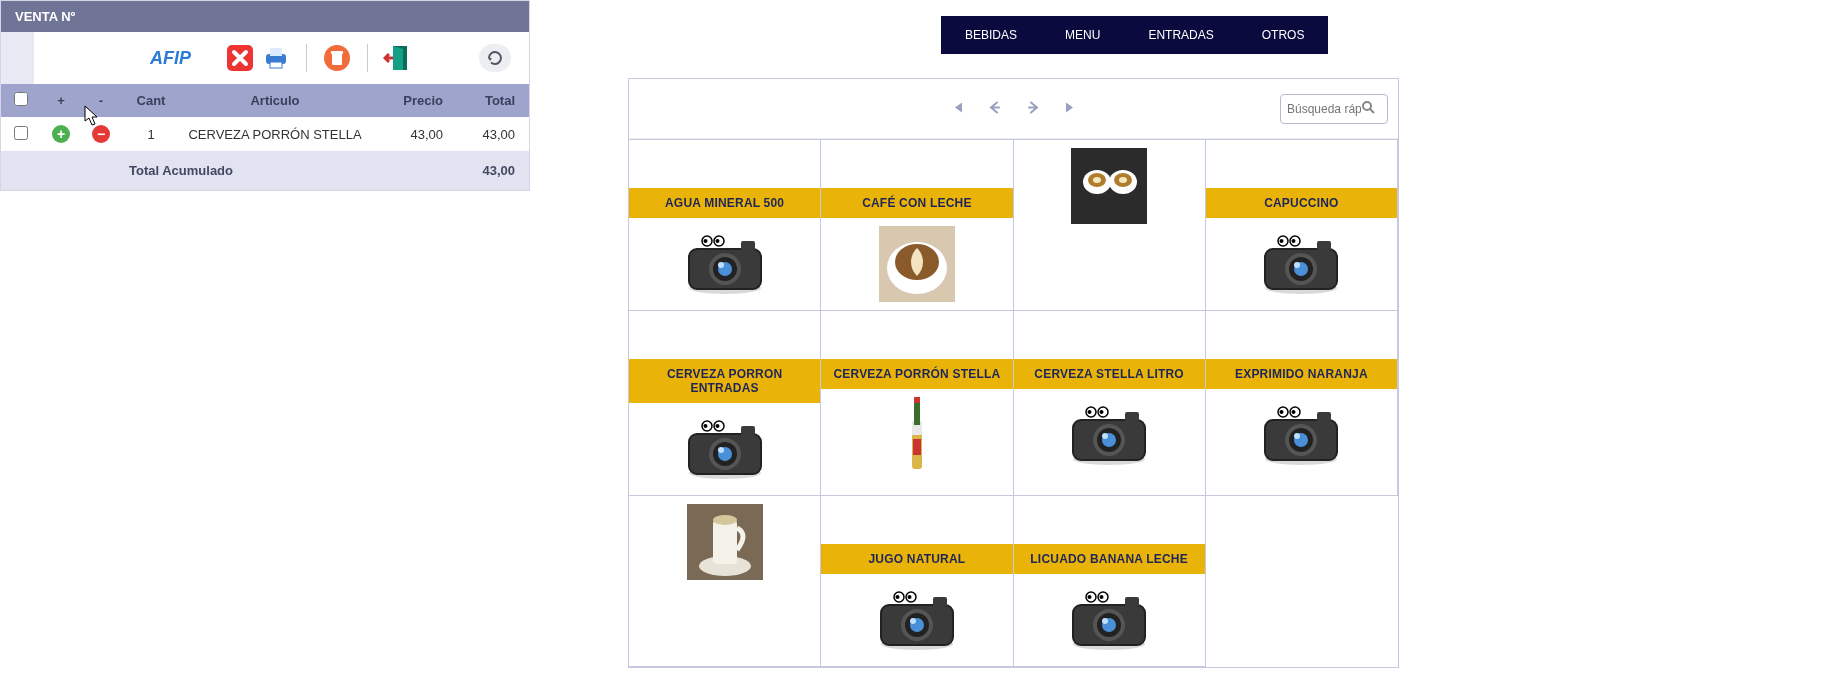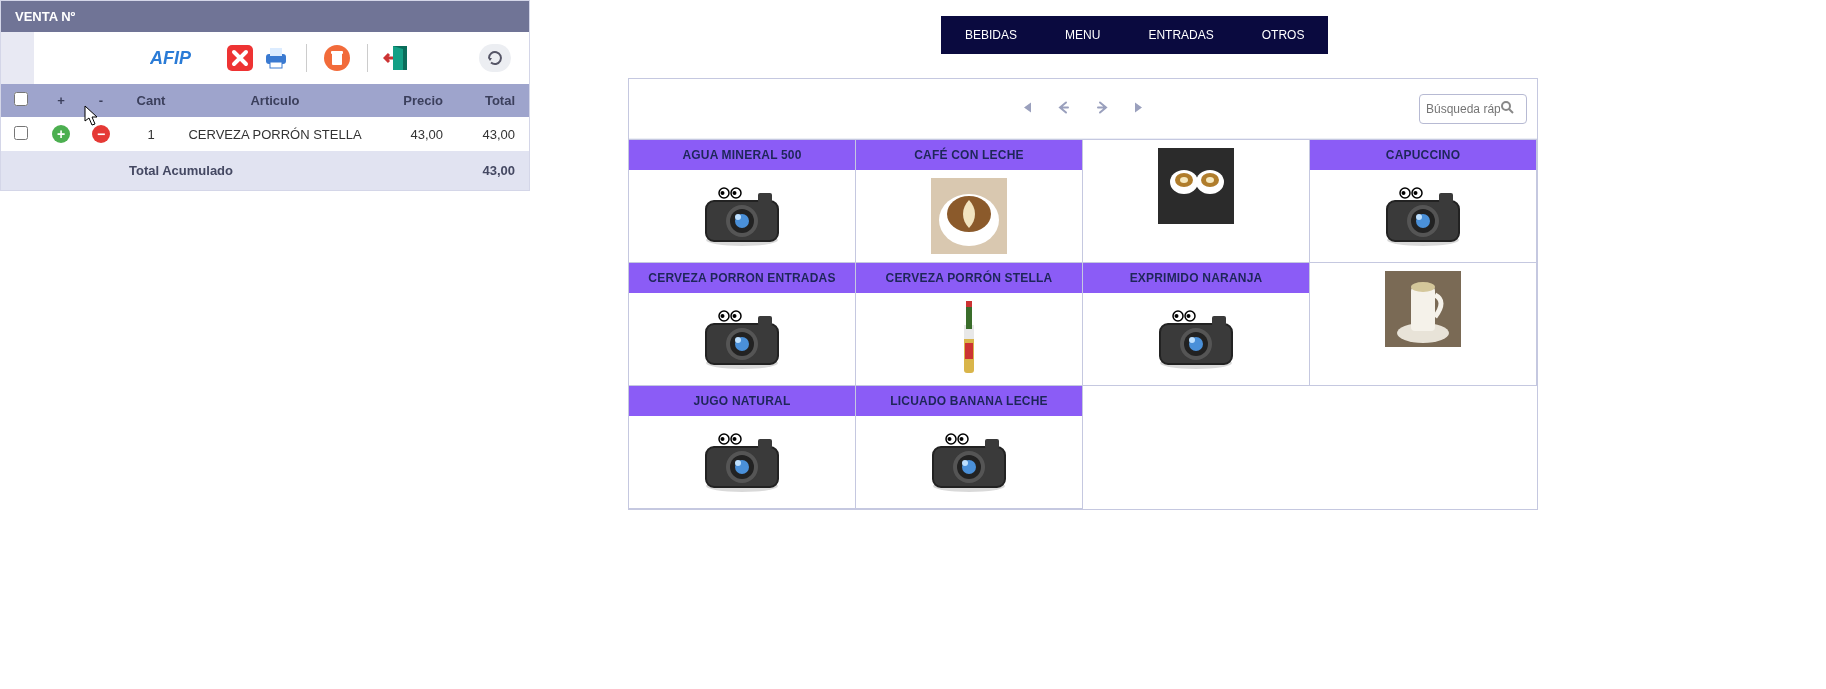--- a/index.html
+++ b/index.html
@@ -100,21 +100,21 @@
   .top-nav .nav-item {
     color: #fff;
     padding: 12px 24px;
     font-size: 12px;
     cursor: pointer;
   }
 
   .catalog {
     position: absolute;
     left: 628px; top: 78px;
-    width: 910px;
+    width: 771px;
     border: 1px solid #c5c8e0;
     background: #fff;
     padding: 0;
   }
   .catalog-nav {
     height: 60px;
     position: relative;
     border-bottom: 1px solid #eceef6;
   }
   .pager {
@@ -148,27 +148,28 @@
     gap: 0;
     border-top: 1px solid #c5c8e0;
   }
   .product-cell {
     border-right: 1px solid #c5c8e0;
     border-bottom: 1px solid #c5c8e0;
     display: flex;
     flex-direction: column;
   }
   .product-cell .pname {
-    background: #8b5cf6;
+    background: #eab308;
     color: #1e2659;
     font-weight: bold;
     font-size: 12px;
     text-align: center;
     padding: 8px 4px;
     letter-spacing: 0.2px;
+    margin-top: 48px;
   }
   .product-cell .pimg {
     height: 92px;
     display:flex; align-items:center; justify-content:center;
     background:#fff;
   }
   .camera-svg { width: 84px; height: 62px; }
   .cursor-arrow {
     position:absolute;
     left: 84px; top: 105px;
@@ -363,20 +364,28 @@
           <svg width="30" height="80" viewBox="0 0 30 80">
             <rect x="10" y="26" width="10" height="48" rx="3" fill="#d9b54a"></rect>
             <rect x="10" y="26" width="10" height="14" fill="#e8e8e8"></rect>
             <rect x="12" y="6" width="6" height="24" fill="#3a6d2b"></rect>
             <rect x="12" y="2" width="6" height="6" fill="#c33"></rect>
             <rect x="11" y="44" width="8" height="16" fill="#c33"></rect>
           </svg>
         </div>
       </div>
       <div class="product-cell">
+    <div class="pname">CERVEZA STELLA LITRO</div>
+    <div class="pimg">
+          <svg class="camera-svg" viewBox="0 0 84 62">
+            <use href="#camera-icon"></use>
+          </svg>
+        </div>
+      </div>
+      <div class="product-cell">
     <div class="pname">EXPRIMIDO NARANJA</div>
     <div class="pimg">
           <svg class="camera-svg" viewBox="0 0 84 62">
             <use href="#camera-icon"></use>
           </svg>
         </div>
       </div>
       <div class="product-cell">
     <div class="pimg">
           <svg width="76" height="76" viewBox="0 0 76 76">

